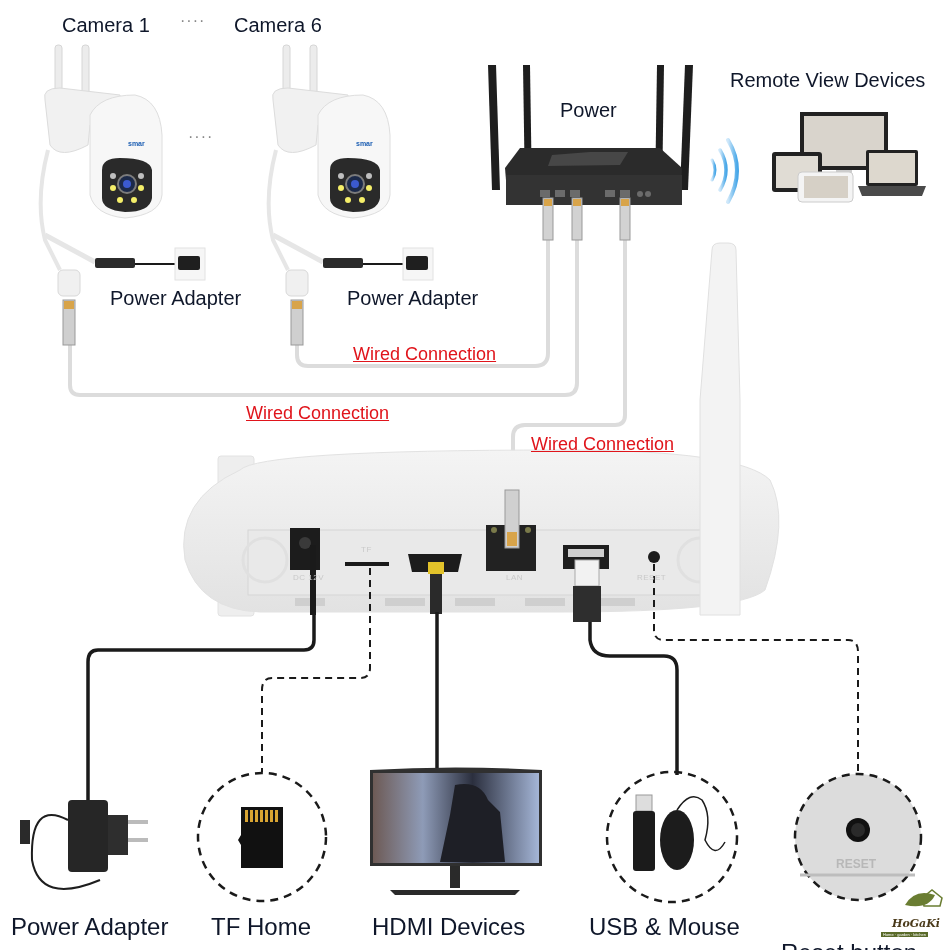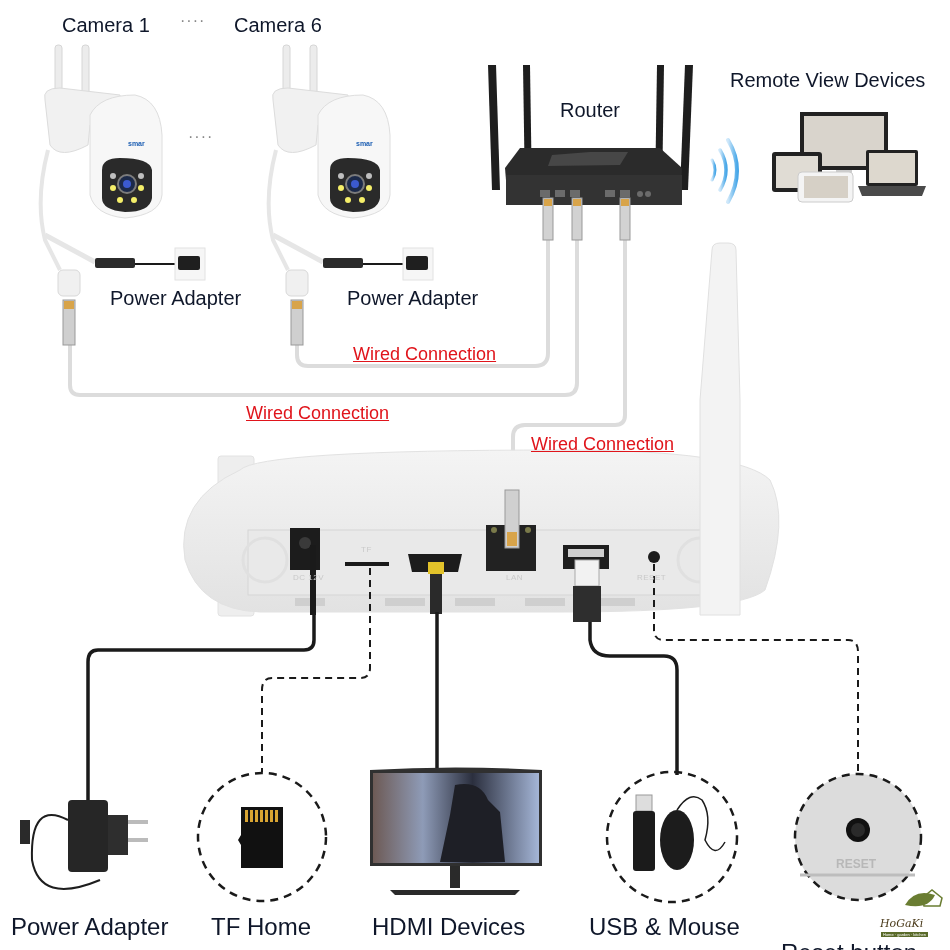--- a/index.html
+++ b/index.html
@@ -3,21 +3,21 @@
 <meta charset="utf-8">
 <style>
   html, body { margin:0; padding:0; background:#fff; }
   body { width:950px; height:950px; position:relative; overflow:hidden; font-family:"Liberation Sans", sans-serif; }
   .lbl { position:absolute; color:#0f172a; font-size:21px; white-space:nowrap; }
   .lbl-sm { font-size:20px; }
   .lbl-big { font-size:24px; }
   .red { position:absolute; color:#e0141b; font-size:18px; white-space:nowrap;text-decoration:underline; }
   svg.layer { position:absolute; left:0; top:0; }
   .port-lbl { position:absolute; font-size:8px; color:#c9c9c9; letter-spacing:0.5px; }
-  .wm-text { position:absolute; font-family:"DejaVu Serif", serif; font-style:italic; font-weight:normal; font-size:11px; color:#4a3a1a; }
+  .wm-text { position:absolute; font-family:"DejaVu Serif", serif; font-style:italic; font-weight:bold; font-size:11px; color:#4a3a1a;margin-left:12px; }
   .wm-sub { position:absolute; font-size:4px; color:#fff; background:#5a6b2a; padding:0 2px; }
 </style>
 </head>
 <body>
 
 <svg class="layer" width="950" height="950" viewBox="0 0 950 950">
   <defs>
     <linearGradient id="wifiGrad" x1="0" x2="1">
       <stop offset="0" stop-color="#cfe8fa"></stop>
       <stop offset="1" stop-color="#4aa8e8"></stop>
@@ -236,21 +236,21 @@
 </svg>
 
 <div class="lbl lbl-sm" style="left:62px; top:14px;">Camera 1</div>
 <div class="lbl" style="left:180px; top:12px; font-size:16px; letter-spacing:1px; color:#888;">····</div>
 <div class="lbl lbl-sm" style="left:234px; top:14px;">Camera 6</div>
 <div class="lbl" style="left:188px; top:128px; font-size:16px; letter-spacing:1px; color:#888;">····</div>
 
 <div class="lbl lbl-sm" style="left:110px; top:287px;">Power Adapter</div>
 <div class="lbl lbl-sm" style="left:347px; top:287px;">Power Adapter</div>
 
-<div class="lbl lbl-sm" style="left:560px; top:99px;">Router</div>
+<div class="lbl lbl-sm" style="left:560px; top:99px;">Power</div>
 <div class="lbl lbl-sm" style="left:730px; top:69px;">Remote View Devices</div>
 
 <div class="red" style="left:353px; top:344px;">Wired Connection</div>
 <div class="red" style="left:246px; top:403px;">Wired Connection</div>
 <div class="red" style="left:531px; top:434px;">Wired Connection</div>
 
 <div class="port-lbl" style="left:293px; top:573px;">DC 12V</div>
 <div class="port-lbl" style="left:361px; top:545px;">TF</div>
 <div class="port-lbl" style="left:506px; top:573px;">LAN</div>
 <div class="port-lbl" style="left:637px; top:573px;">RESET</div>

